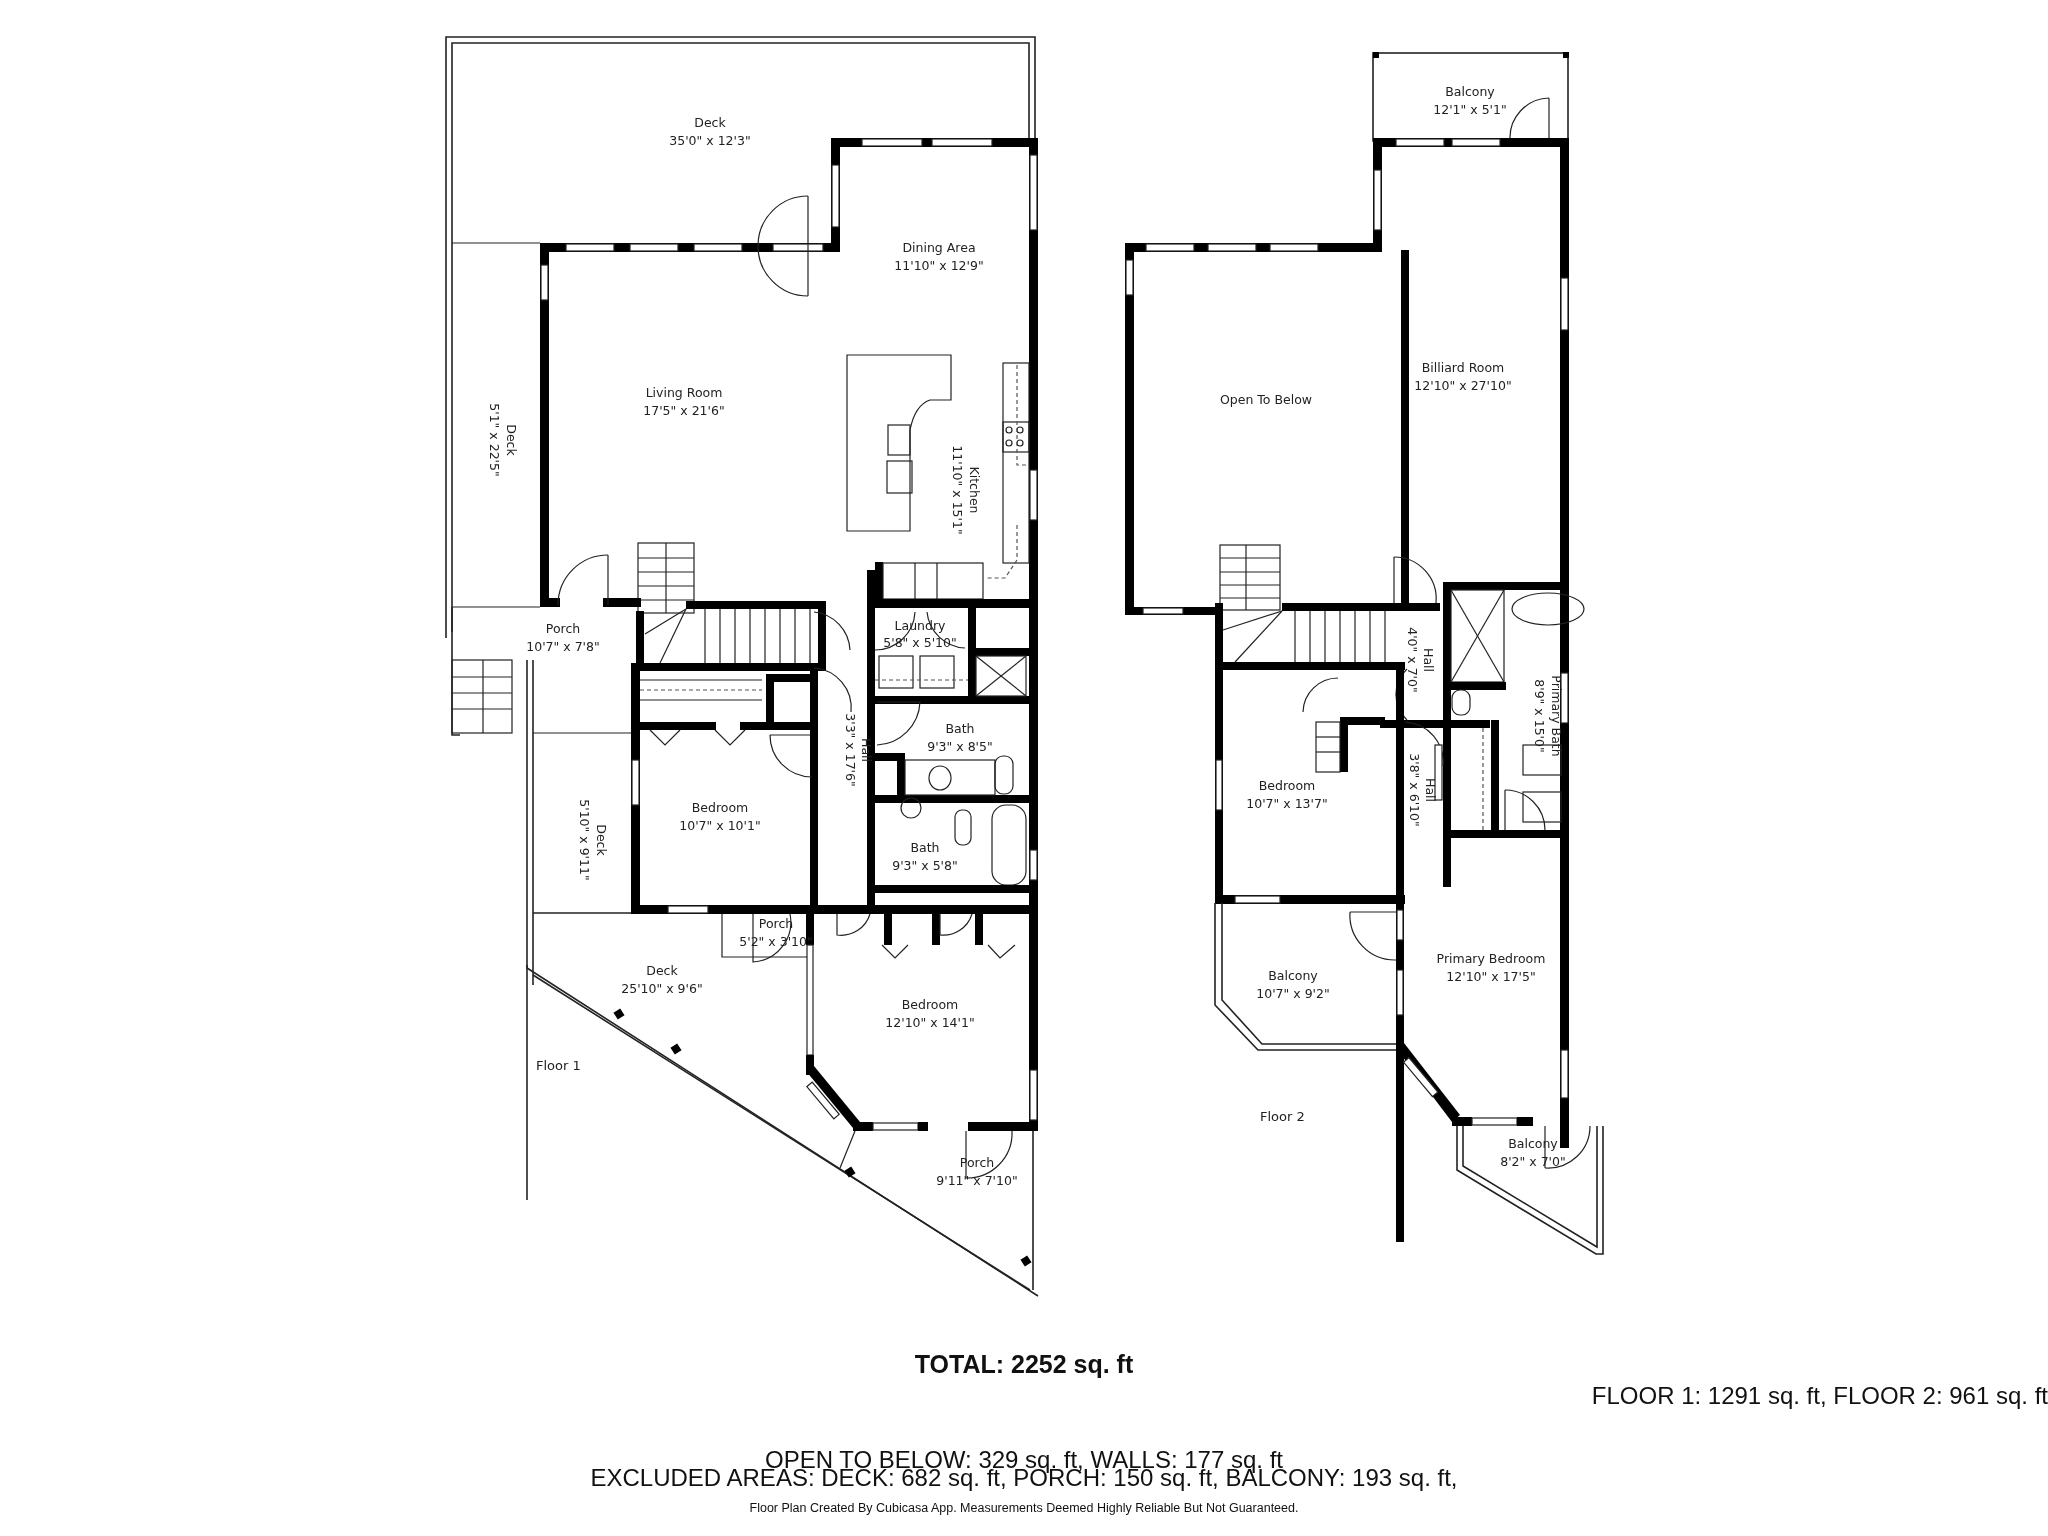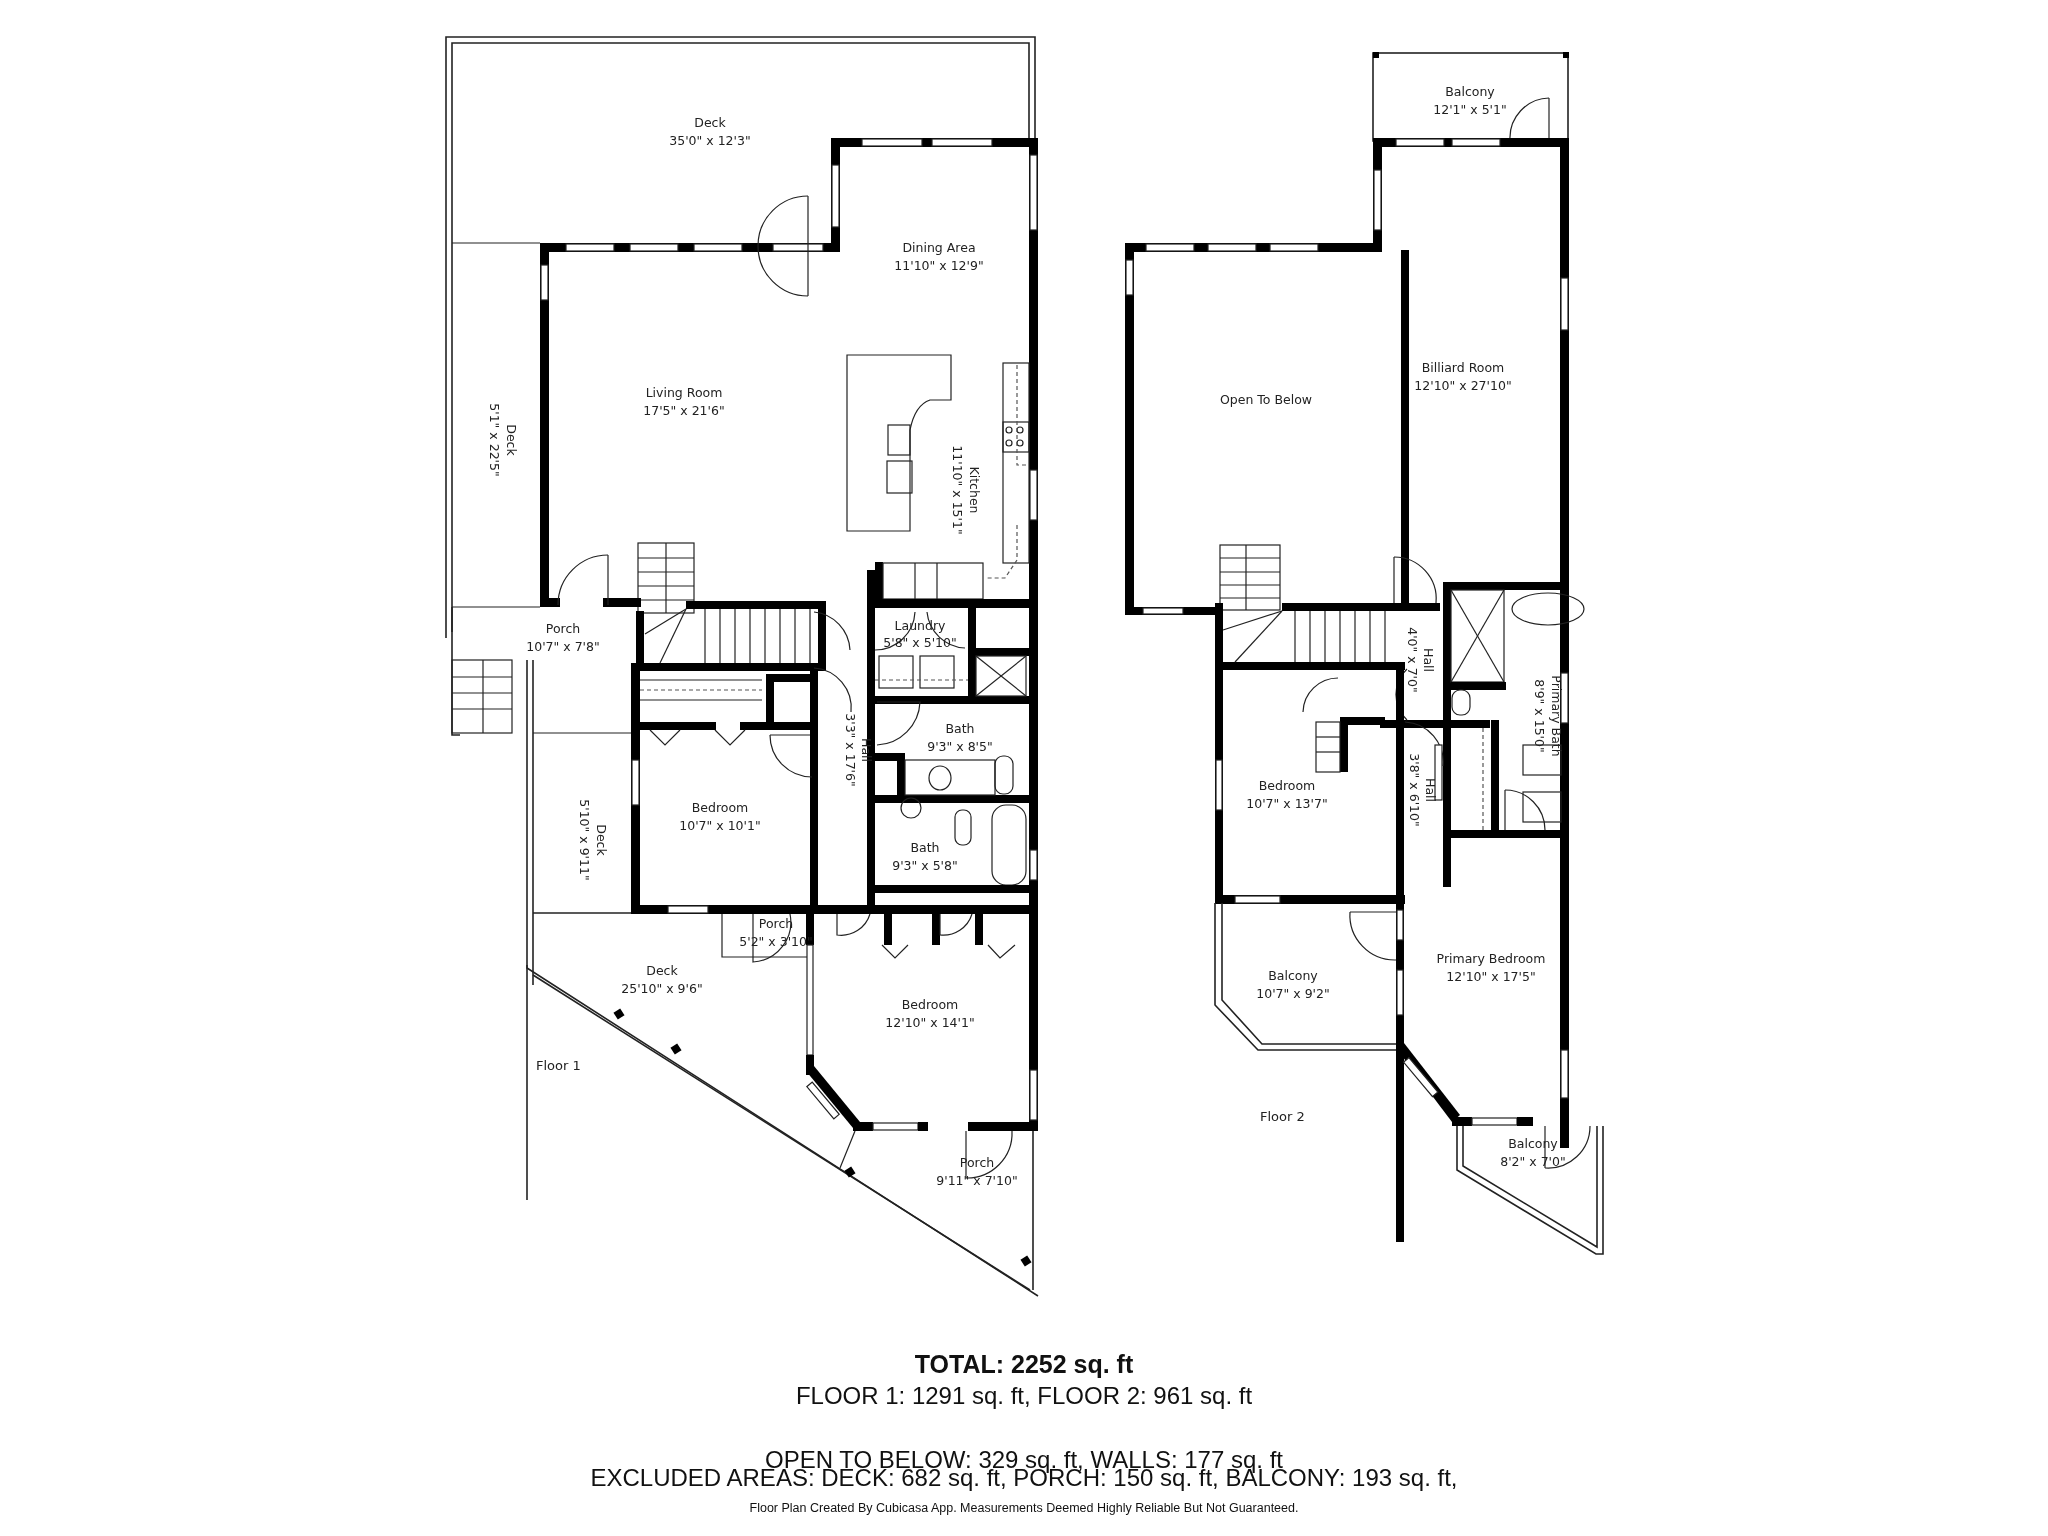--- a/index.html
+++ b/index.html
@@ -7,21 +7,21 @@
   #plan { position:absolute; left:0; top:0; width:2048px; height:1536px; }
   .w { fill:#000; }
   .thin { fill:none; stroke:#222; stroke-width:1.6; }
   .thin2 { fill:none; stroke:#222; stroke-width:1.2; }
   .dash { fill:none; stroke:#555; stroke-width:1.2; stroke-dasharray:4 3; }
   .win { fill:#fff; stroke:#222; stroke-width:1.2; }
   .lbl { font-family:"DejaVu Sans", sans-serif; font-size:12.5px; fill:#222; text-anchor:middle; }
   .flr { font-family:"DejaVu Sans", sans-serif; font-size:13px; fill:#222; }
   .summary { position:absolute; left:0; width:2048px; text-align:center; font-family:"Liberation Sans", sans-serif; color:#111; }
   #total { top:1350px; font-size:25px; font-weight:bold; }
-  #floors { top:1382px; font-size:24px; }
+  #floors { top:1382px; font-size:24px;text-align:right; }
   #excl1 { top:1464px; font-size:24px; }
   #excl2 { top:1446px; font-size:24px; }
   #credit { top:1501px; font-size:12.5px; }
 </style>
 </head>
 <body>
 
 <svg id="plan" viewBox="0 0 2048 1536" xmlns="http://www.w3.org/2000/svg">
 
   <g>

